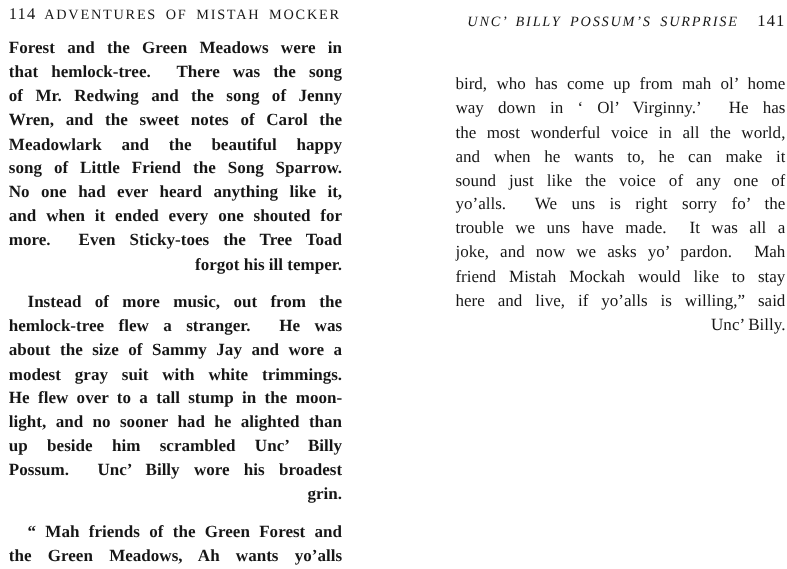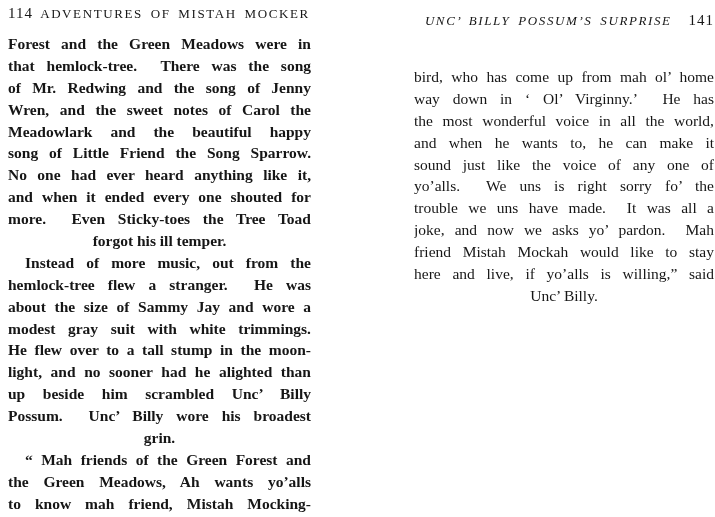--- a/index.html
+++ b/index.html
@@ -57,28 +57,29 @@
     font-size: 15.5px;
     line-height: 21.9px;
     white-space: pre-wrap;
   }
   .page-left  .page-body { top: 33px; font-weight: bold; }
   .page-right .page-body { top: 26px; margin-top: 40px; }
 
   .line {
     height: 21.9px;
     overflow: hidden;
-    text-align: center;
+    text-align: right;
   }
   .line.j {
     text-align: justify;
     text-align-last: justify;
   }
   .line.ind {
     padding-left: 17px;
+    margin-top: 12px;
   }
 </style>
 </head>
 <body>
 
 <div class="spread">
 
   <div class="page page-left">
     <div class="running-head">
       <span class="folio">114</span>

